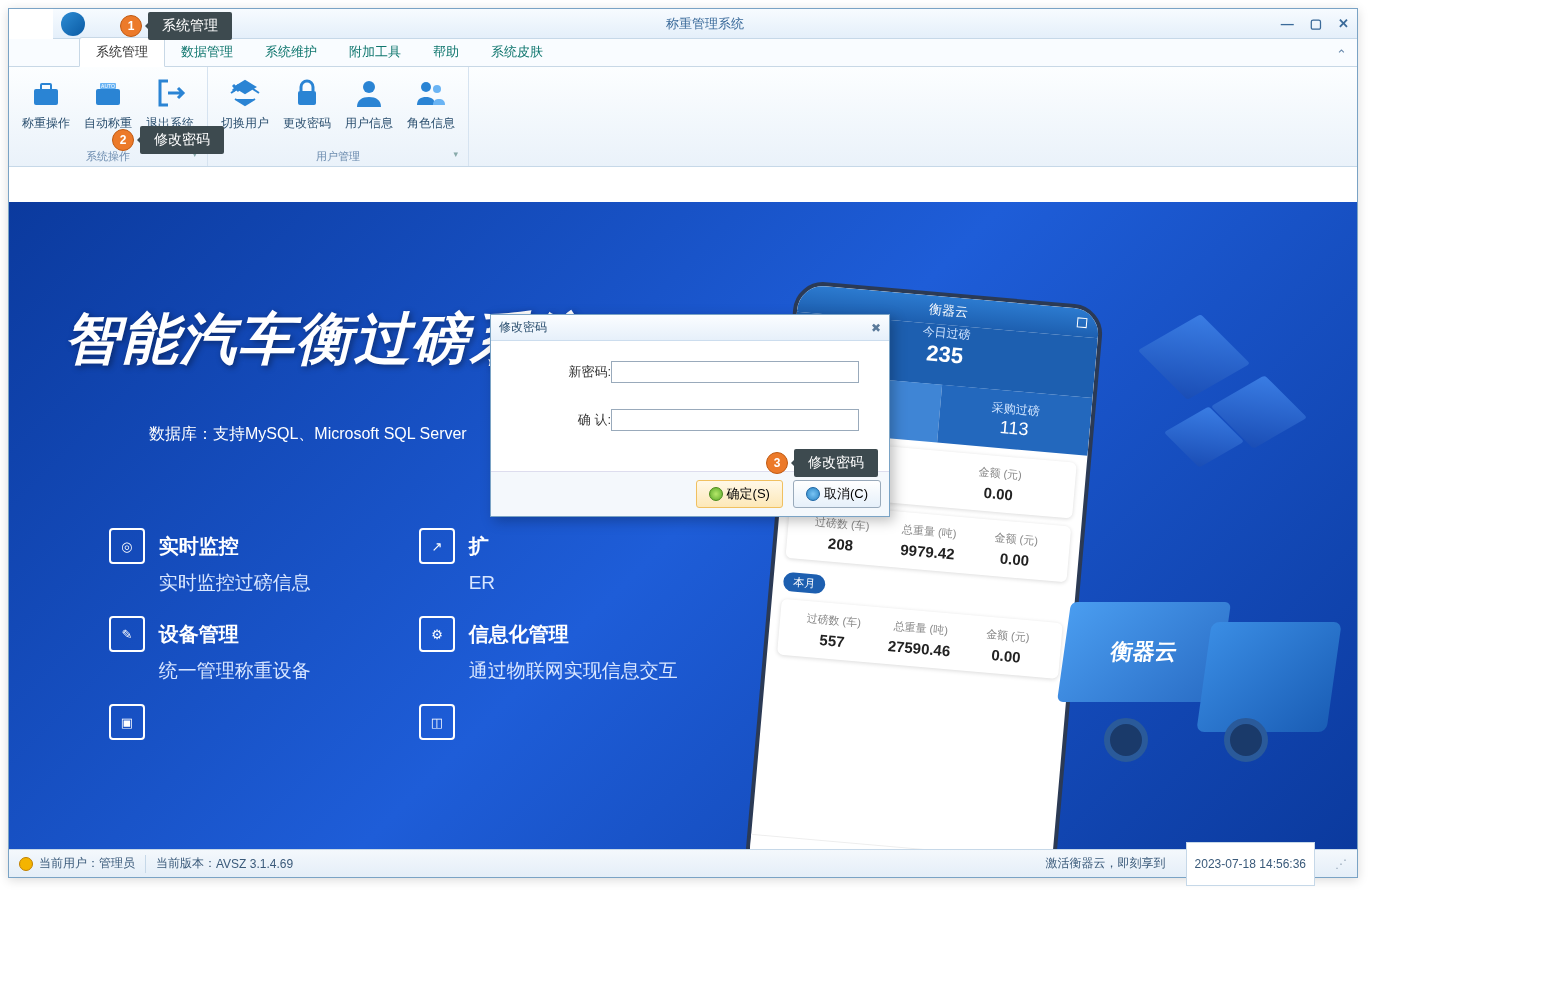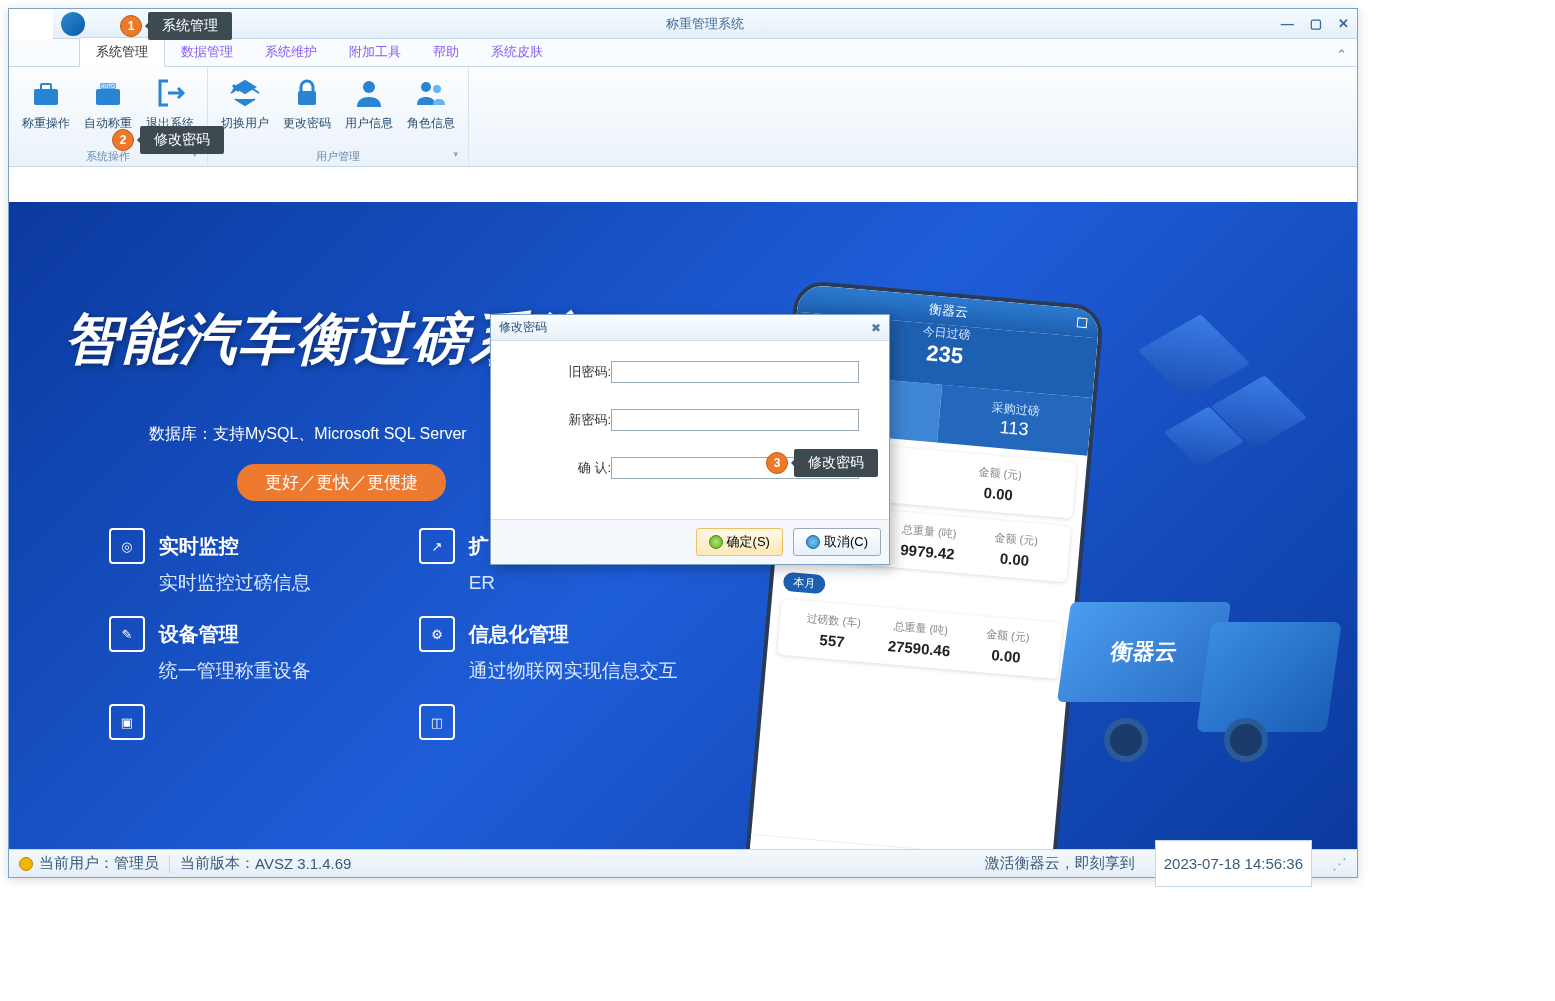--- a/index.html
+++ b/index.html
@@ -7,21 +7,21 @@
 
 .window { position: absolute; left: 8px; top: 8px; width: 1350px; height: 870px; border: 1px solid #7aa3c5; background: #fff; box-shadow: 0 2px 10px rgba(0,0,0,0.15); }
 
 .title-bar { position: relative; height: 30px; background: linear-gradient(to bottom,#f7fbff,#e4effa); border-bottom: 1px solid #c6d8e8; display: flex; align-items: center; margin-left: 44px; }
 .app-logo { width: 24px; height: 24px; margin: 0 8px; background: linear-gradient(135deg,#2d8cd4,#0a5aa3); border-radius: 50%; position: relative; }
 .title-text { position: absolute; left: 50%; transform: translateX(-50%); color: #3a6a9a; font-size: 13px; }
 .win-controls { position: absolute; right: 8px; display: flex; gap: 16px; color: #3a6a9a; font-weight: bold; }
 .win-controls span { cursor: pointer; }
 
 .menu-row { height: 28px; display: flex; align-items: flex-end; background: #f9fcff; border-bottom: 1px solid #c8d8e6; position: relative; padding-left: 70px; }
-.menu-tab { padding: 5px 16px; font-size: 13px; color: #8b5cf6; cursor: pointer; }
+.menu-tab { padding: 5px 16px; font-size: 13px; color: #0f766e; cursor: pointer; }
 .menu-tab.active { background: #fff; border: 1px solid #c8d8e6; border-bottom: 1px solid #fff; border-radius: 3px 3px 0 0; margin-bottom: -1px; color: #333; }
 .menu-caret { position: absolute; right: 10px; top: 8px; color: #6b8bae; }
 
 .ribbon { height: 100px; background: linear-gradient(to bottom,#fcfeff,#eaf2fa); border-bottom: 1px solid #c6d8e8; display: flex; }
 .ribbon-group { display: flex; flex-direction: column; border-right: 1px solid #d6e3f0; padding: 4px 10px 0 10px; }
 .ribbon-buttons { display: flex; gap: 8px; flex: 1; }
 .ribbon-btn { display: flex; flex-direction: column; align-items: center; justify-content: flex-start; width: 54px; padding-top: 4px; cursor: pointer; }
 .ribbon-icon { width: 36px; height: 36px; display: flex; align-items: center; justify-content: center; }
 .ribbon-icon svg { width: 32px; height: 32px; }
 .ribbon-label { font-size: 12px; color: #2a4e6e; margin-top: 4px; }
@@ -58,21 +58,21 @@
 .phone-nav span:first-child { color:#1d5fb0; }
 
 .truck { position: absolute; left: 1055px; top: 390px; width: 270px; height: 200px; }
 .truck-cab { position:absolute; right:0; top:30px; width:130px; height:110px; background:linear-gradient(135deg,#3a8de4,#1a5db5); transform:skewX(-8deg); border-radius:8px; }
 .truck-box { position:absolute; left:0; top:10px; width:160px; height:100px; background:linear-gradient(135deg,#4a9df0,#2a6dc5); transform:skewX(-8deg); border-radius:6px; display:flex; align-items:center; justify-content:center; color:#fff; font-size:22px; font-weight:700; }
 .truck-wheel { position:absolute; bottom:30px; width:44px; height:44px; background:#1a3a6a; border-radius:50%; border:6px solid #2a5a9a; }
 
 .iso-blocks { position:absolute; left:1110px; top:60px; width:260px; height:260px; }
 .iso-blocks .blk { position:absolute; background:linear-gradient(135deg,#3a7de4,#1a4db5); transform:rotate(45deg) skewX(-15deg); border-radius:3px; }
 
-.status-bar { position:absolute; left:0; right:0; bottom:0; height:28px; background:linear-gradient(to bottom,#f4f8fc,#e4eef8); border-top:1px solid #c6d8e8; display:flex; align-items:center; font-size:15px; color:#3a5a7a; padding:0 10px; }
+.status-bar { position:absolute; left:0; right:0; bottom:0; height:28px; background:linear-gradient(to bottom,#f4f8fc,#e4eef8); border-top:1px solid #c6d8e8; display:flex; align-items:center; font-size:12px; color:#3a5a7a; padding:0 10px; }
 .status-bar .sep { width:1px; height:18px; background:#c6d8e8; margin:0 10px; }
 .status-bar .right { margin-left:auto; display:flex; align-items:center; gap:20px; }
 .status-bar .dt-box { border:1px solid #c6d8e8; padding:14px 8px; background:#fff; }
 .user-ico { width:14px; height:14px; background:#f4b400; border-radius:50%; margin-right:6px; border:1px solid #c08000; }
 
 
 .callout { position:absolute; display:flex; align-items:center; z-index:500; }
 .callout-num { width:22px; height:22px; background:#ec7a2a; border:1px solid #c05a12; color:#fff; border-radius:50%; display:flex; align-items:center; justify-content:center; font-size:12px; font-weight:bold; margin-right:6px; }
 .callout-bubble { background:#3d4a4f; color:#fff; padding:5px 14px; font-size:14px; position:relative; border-radius:2px; }
 .callout-bubble.left::before { content:""; position:absolute; left:-8px; top:50%; transform:translateY(-50%); border:5px solid transparent; border-right-color:#3d4a4f; }
@@ -192,21 +192,20 @@
           <div class="ribbon-label">角色信息</div>
         </div>
       </div>
       <div class="ribbon-group-label">用户管理</div>
     </div>
   </div>
 
   <div class="content">
     <div class="hero-title">智能汽车衡过磅系统</div>
     <div class="hero-sub">数据库：支持MySQL、Microsoft SQL Server</div>
-    <div class="pill">更好／更快／更便捷</div>
 
     <div class="feat" style="left:100px; top:326px;">
       <span class="ico-box">◎</span>
       <span class="feat-body"><div class="feat-title">实时监控</div><div class="feat-desc">实时监控过磅信息</div></span>
     </div>
     <div class="feat" style="left:100px; top:414px;">
       <span class="ico-box">✎</span>
       <span class="feat-body"><div class="feat-title">设备管理</div><div class="feat-desc">统一管理称重设备</div></span>
     </div>
     <div class="feat" style="left:100px; top:502px;">
@@ -312,24 +311,20 @@
 
 </div>
 
 <div class="dialog">
   <div class="dialog-title">
     <span>修改密码</span>
     <span class="close">✖</span>
   </div>
   <div class="dialog-body">
     <div class="dlg-row">
-      <label>旧密码:</label>
-      <input type="password" style="">
-    </div>
-    <div class="dlg-row">
       <label>新密码:</label>
       <input type="password" style="">
     </div>
     <div class="dlg-row">
       <label>确  认:</label>
       <input type="password" style="">
     </div>
   </div>
   <div class="dialog-btns">
     <button class="primary">

